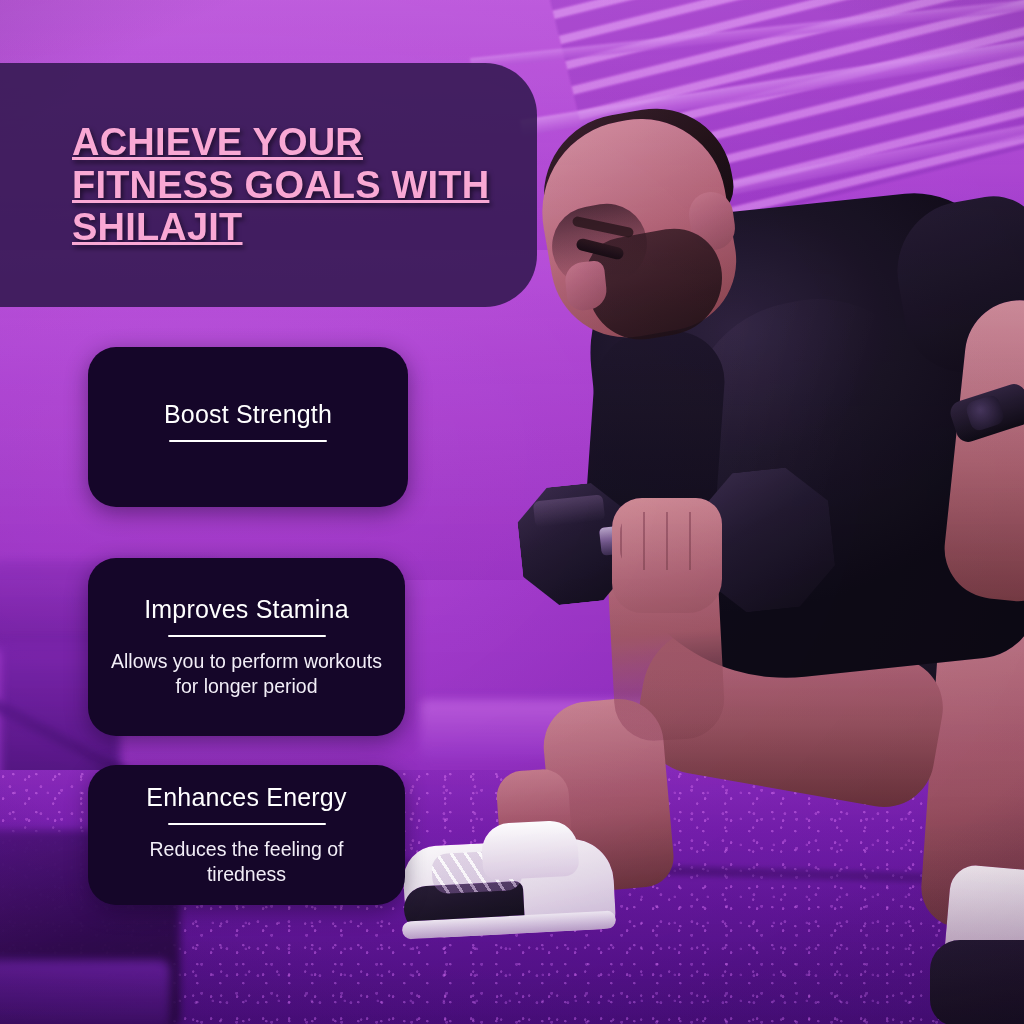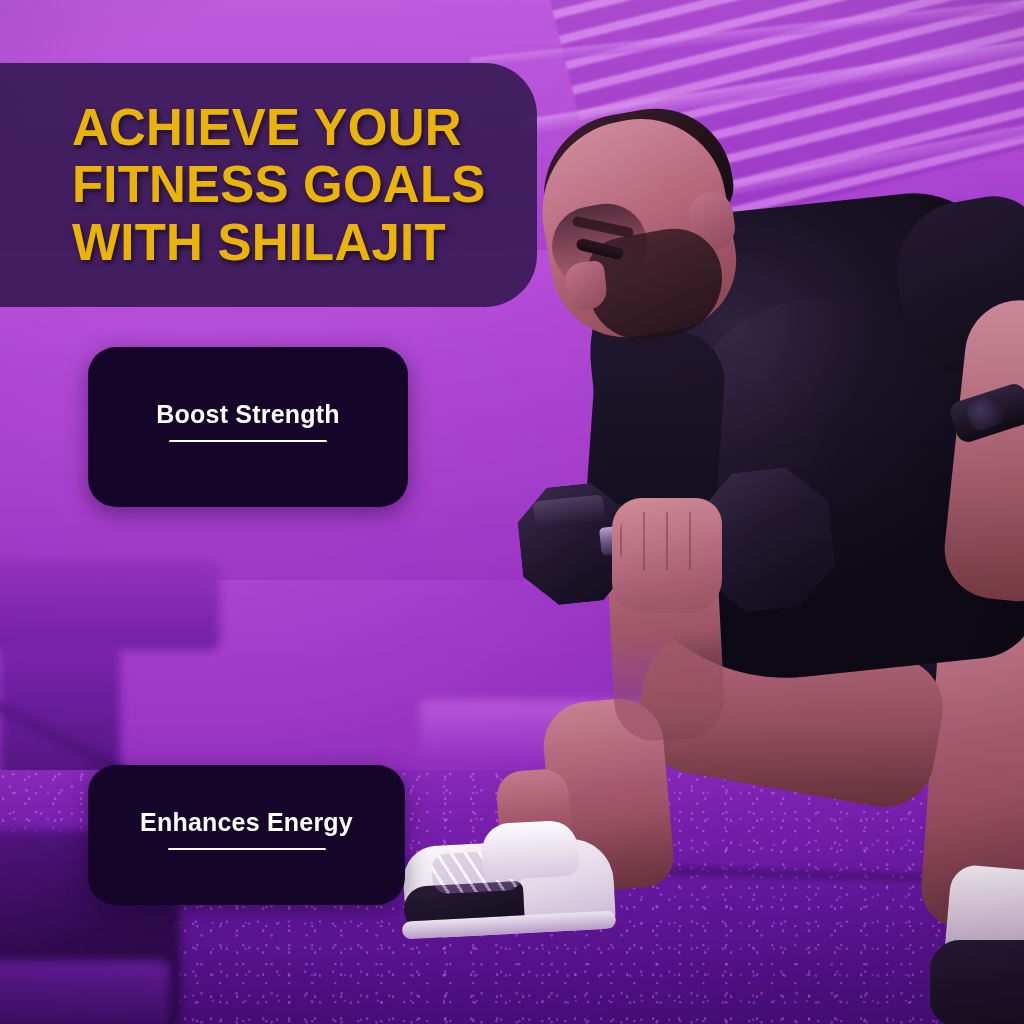--- a/index.html
+++ b/index.html
@@ -358,47 +358,48 @@
   
   .headline-panel{
     position:absolute; left:-60px; top:63px;
     width:597px; height:244px;
     background:rgba(50,24,80,.88);
     border-radius:0 52px 52px 0;
     display:flex; align-items:center;
     padding-left:132px; padding-right:26px;
   }
   .headline{
-    color:#eab308;
-    font-size:51px;
+    color:#f9a8d4;
+    font-size:38px;
     line-height:1.13;
     font-weight:700;
     letter-spacing:.2px;
     text-transform:uppercase;
     text-shadow:2px 3px 5px rgba(0,0,0,.55);
+    text-decoration:underline;
   }
 
   
   .card{
     position:absolute;
     background:#150629;
     border-radius:28px;
     display:flex; flex-direction:column;
     align-items:center; justify-content:center;
     padding:16px 22px;
     box-shadow:0 6px 22px rgba(20,4,40,.45);
   }
   .card-1{ left:88px; top:347px; width:320px; height:160px; }
   .card-2{ left:88px; top:558px; width:317px; height:178px; }
   .card-3{ left:88px; top:765px; width:317px; height:140px; }
 
   .card-title{
     color:#ffffff;
     font-size:25px;
-    font-weight:700;
+    font-weight:400;
     letter-spacing:.2px;
     text-align:left;
     white-space:nowrap;
   }
   .card-divider{
     width:158px; height:2px;
     background:#ffffff;
     margin:11px 0 12px;
     border-radius:2px;
   }
@@ -491,19 +492,25 @@
 
   <div class="headline-panel">
     <div class="headline">ACHIEVE YOUR FITNESS GOALS WITH SHILAJIT</div>
   </div>
 
   <div class="card card-1">
     <div class="card-title">Boost Strength</div>
     <div class="card-divider"></div>
   </div>
 
+  <div class="card card-2">
+    <div class="card-title">Improves Stamina</div>
+    <div class="card-divider"></div>
+    <div class="card-desc">Allows you to perform workouts for longer period</div>
+  </div>
 
   <div class="card card-3">
     <div class="card-title">Enhances Energy</div>
     <div class="card-divider"></div>
+    <div class="card-desc">Reduces the feeling of tiredness</div>
   </div>
 
 </div>
 
 </body></html>

